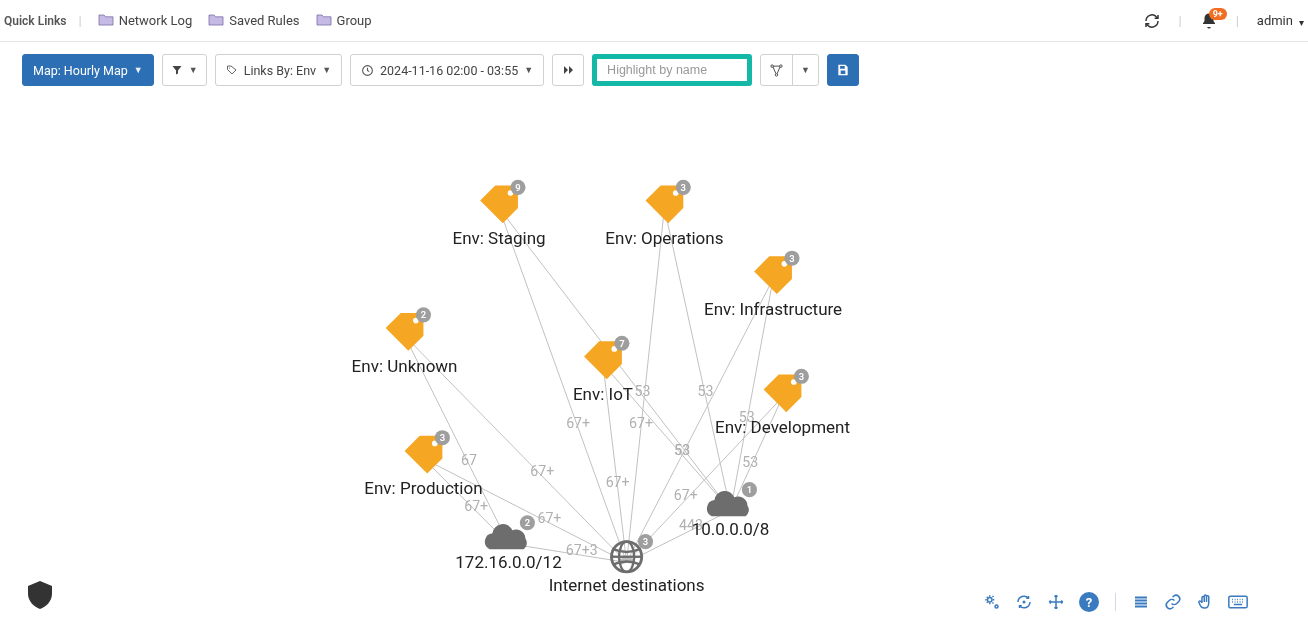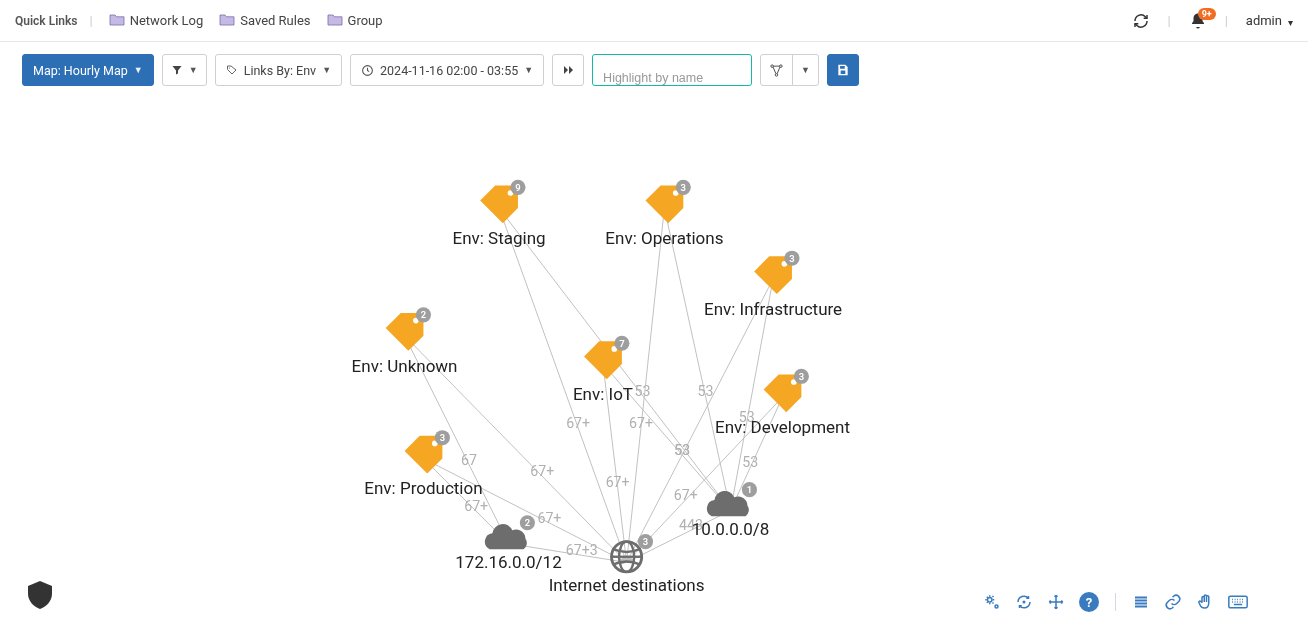--- a/index.html
+++ b/index.html
@@ -1,39 +1,39 @@
 <!DOCTYPE html>
 <html><head>
 <meta charset="utf-8">
 <style>
   * { box-sizing: border-box; margin: 0; padding: 0; }
   html, body { width: 100%; height: 100%; font-family: -apple-system, BlinkMacSystemFont, "Segoe UI", Roboto, Arial, sans-serif; font-size: 13px; color: #333; background: #fff; }
   body { width: 1308px; height: 634px; position: relative; overflow: hidden; }
 
   
-  .topbar { position: absolute; top: 0; left: 0; right: 0; height: 42px; border-bottom: 1px solid #e7e7e7; display: flex; align-items: center; padding: 0 15px; }
+  .topbar { position: absolute; top: 0; left: 0; right: 0; height: 42px; border-bottom: 1px solid #e7e7e7; display: flex; align-items: center; padding: 0 4px; }
   .topbar-left { display: flex; align-items: center; gap: 8px; }
   .ql { font-weight: 600; font-size: 12px; color: #555; }
   .vsep { color: #ccc; padding: 0 4px; }
   .folder-icon { width: 16px; height: 13px; display: inline-block; vertical-align: -2px; }
   .folder-icon svg { width: 16px; height: 13px; }
   .top-link { color: #444; font-size: 13px; display: inline-flex; align-items: flex-start; gap: 5px; margin-left: 4px; margin-right: 4px; cursor: pointer; }
   .topbar-right { margin-left: auto; display: flex; align-items: center; gap: 14px; }
   .icon-btn { cursor: pointer; color: #333; display: inline-flex; align-items: center; }
   .bell-wrap { position: relative; }
   .bell-badge { position: absolute; top: -4px; left: 9px; background: #f26d21; color: #fff; font-size: 9px; font-weight: 700; border-radius: 8px; padding: 1px 4px; white-space: nowrap; }
   .user { font-size: 13px; color: #333; display: inline-flex; align-items: flex-end; gap: 6px; cursor: pointer; }
 
   
   .toolbar { position: absolute; top: 54px; left: 22px; display: flex; align-items: center; gap: 8px; }
   .btn { border: 1px solid #d0d0d0; background: #fff; height: 32px; border-radius: 3px; padding: 0 10px; display: inline-flex; align-items: center; gap: 6px; font-size: 12.5px; color: #444; cursor: pointer; }
   .btn.primary { background: #2d6fb4; border-color: #2d6fb4; color: #fff; }
   .btn.small { padding: 0 8px; }
   .btn .caret { font-size: 9px; opacity: .9; }
-  .input-hl { border: 1px solid #14b8a6; height: 32px; border-radius: 3px; padding: 0 10px; display: inline-flex; align-items: flex-end; gap: 10px; width: 160px; }
+  .input-hl { border: 5px solid #14b8a6; height: 32px; border-radius: 3px; padding: 0 10px; display: inline-flex; align-items: center; gap: 10px; width: 160px; }
   .input-hl input { border: 0; outline: 0; font-size: 12.5px; flex: 1; color: #333; background: transparent; }
   .input-hl input::placeholder { color: #999; }
   .btn-group { display: inline-flex; }
   .btn-group .btn { border-radius: 0; margin-left: -1px; }
   .btn-group .btn:first-child { border-radius: 3px 0 0 3px; margin-left: 0; }
   .btn-group .btn:last-child { border-radius: 0 3px 3px 0; }
   .btn.iconblue { background: #2d6fb4; border-color: #2d6fb4; color: #fff; }
 
   
   .map-canvas { position: absolute; left: 0; right: 0; top: 90px; bottom: 30px; }

